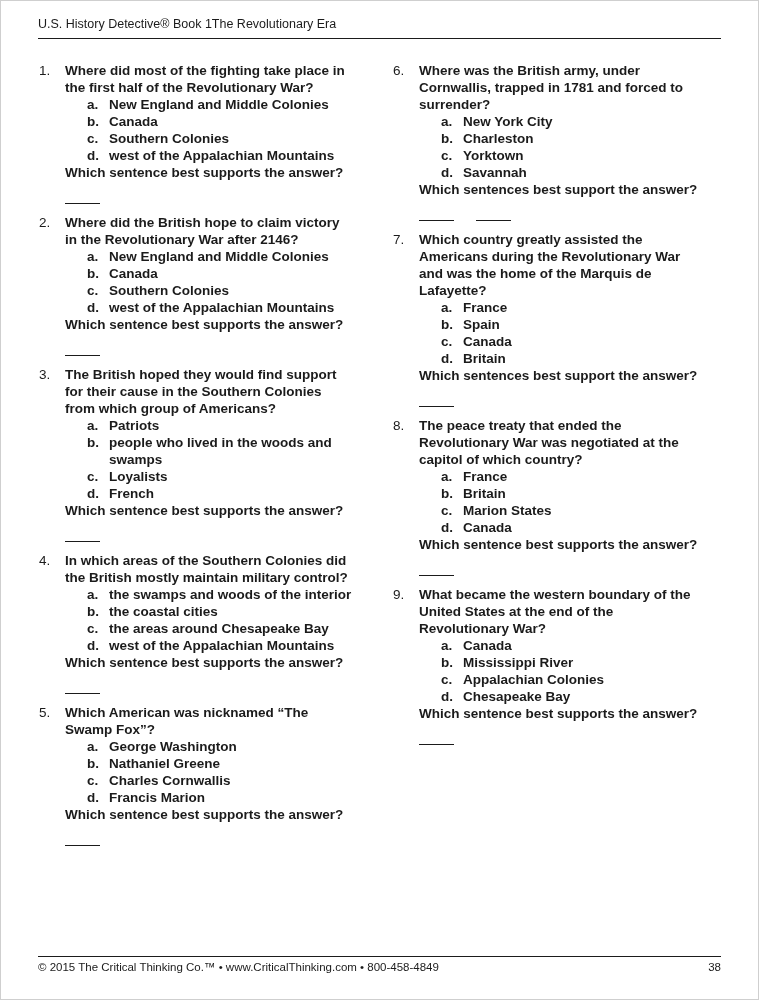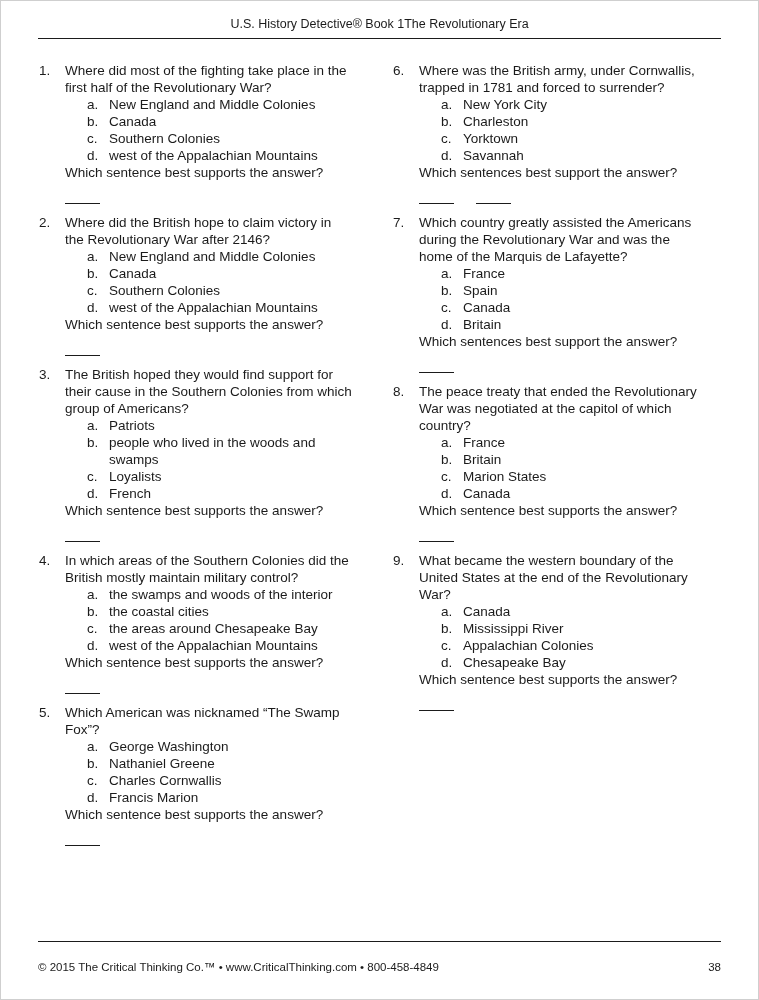--- a/index.html
+++ b/index.html
@@ -11,51 +11,51 @@
   }
   .page {
     position:relative;
     width:757px; height:998px;
     background:#ffffff;
     border:1px solid #cfcfcf;
     overflow:hidden;
   }
   .header {
     position:absolute; top:16px; left:37px; right:37px;
-    display:flex; justify-content:center; align-items:flex-end;
+    display:flex; justify-content:flex-start; align-items:flex-end;
     font-size:12.5px;
     border-bottom:1.5px solid #1b1b1b;
     padding-bottom:7px;
   }
   .content {
     position:absolute; top:61px; left:38px;
     display:flex; gap:41px;
   }
   .col { width:313px; }
   .q { display:flex; margin-bottom:10px; font-size:13.5px; line-height:17px; }
   .qnum { width:26px; flex:none; }
-  .qbody { width:287px; }
+  .qbody { width:287px;font-weight:bold; }
   .qtext { width:287px; }
   .choices { margin-left:22px; margin-top:0; }
   .choice { display:flex; }
   .cl { width:22px; flex:none; }
   .ct { flex:1; }
   .prompt { }
   .blanks { margin-top:10px; display:flex; gap:22px; }
   .blank {
     width:35px; height:12px;
     border-bottom:1.3px solid #1b1b1b;
     display:inline-block;
   }
   .footer {
     position:absolute; left:37px; right:37px; bottom:26px;
     display:flex; justify-content:space-between; align-items:flex-start;
     font-size:11.5px;
     border-top:1.5px solid #1b1b1b;
-    padding-top:19px;
+    padding-top:4px;
   }
 </style>
 </head>
 <body>
 
 <div class="page">
 
   <div class="header">
     <span>U.S. History Detective® Book 1</span>
     <span>The Revolutionary Era</span>

